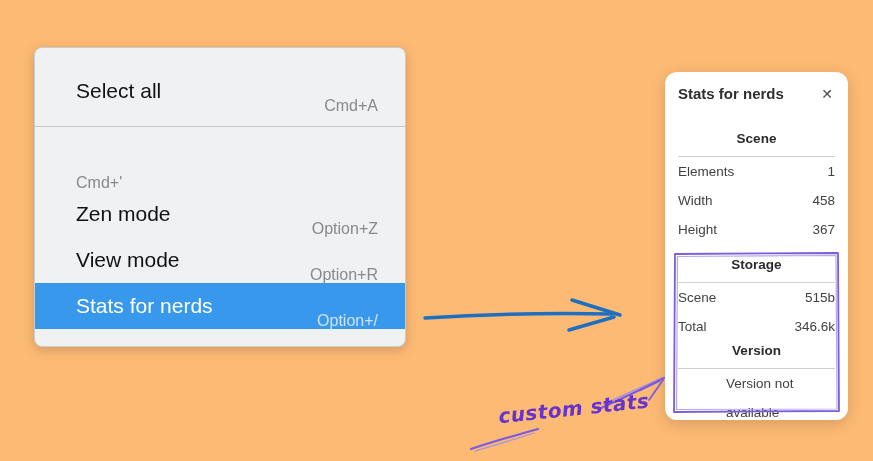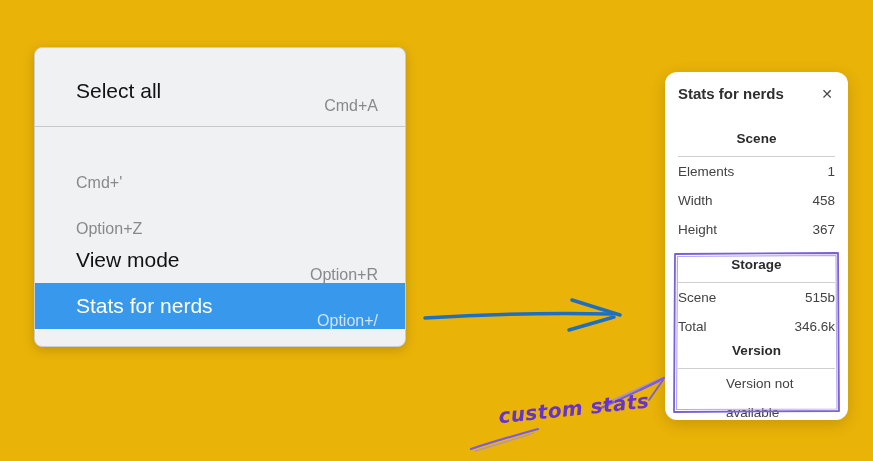--- a/index.html
+++ b/index.html
@@ -1,21 +1,21 @@
 <!DOCTYPE html>
 <html><head>
 <meta charset="utf-8">
 <style>
   * { margin: 0; padding: 0; box-sizing: border-box; }
   html, body { background: #ffffff; }
   #stage {
     position: relative;
     width: 873px;
     height: 461px;
-    background: #eab308;
+    background: #fdba74;
     overflow: hidden;
     font-family: "Liberation Sans", sans-serif;
   }
 
   
   .context-menu {
     position: absolute;
     left: 34px;
     top: 47px;
     width: 372px;
@@ -146,20 +146,21 @@
   <div class="context-menu">
     <div class="menu-item">
       <span>Select all</span>
       <span class="shortcut">Cmd+A</span>
     </div>
     <div class="menu-divider"></div>
     <div class="menu-item">
       <span class="shortcut">Cmd+'</span>
     </div>
     <div class="menu-item">
+      <span>Zen mode</span>
       <span class="shortcut">Option+Z</span>
     </div>
     <div class="menu-item">
       <span>View mode</span>
       <span class="shortcut">Option+R</span>
     </div>
     <div class="menu-item selected">
       <span>Stats for nerds</span>
       <span class="shortcut">Option+/</span>
     </div>

